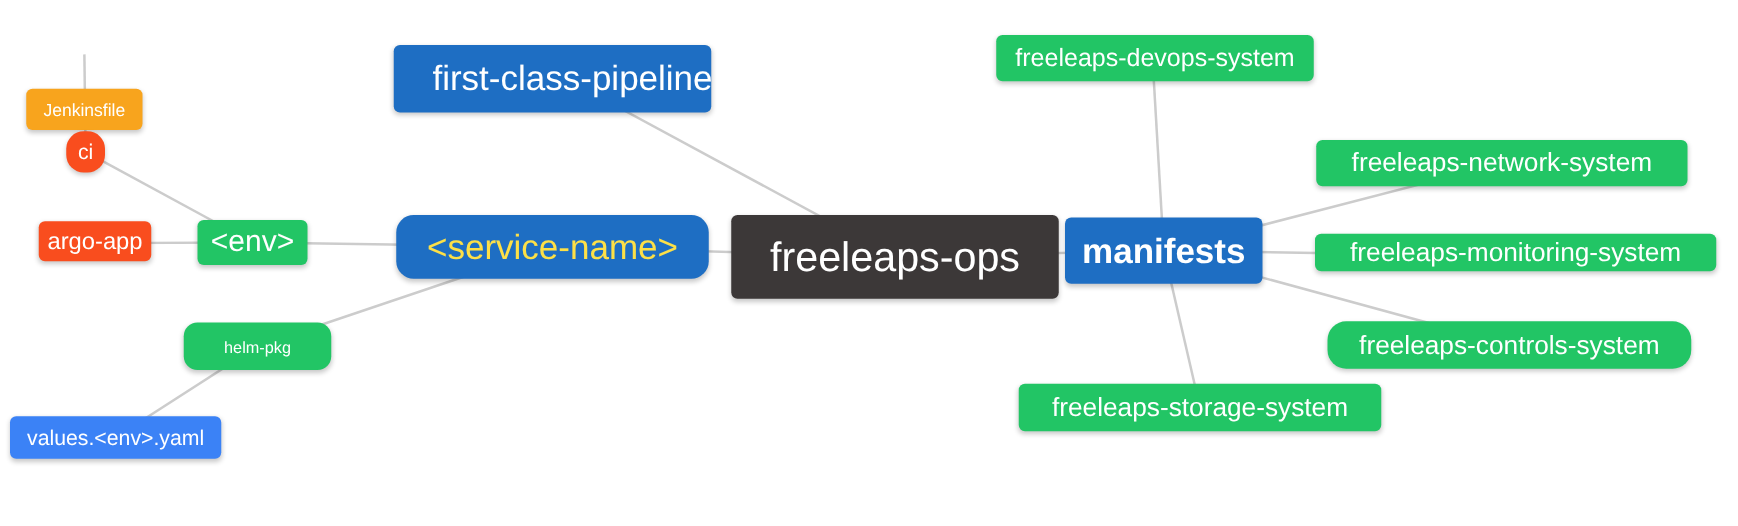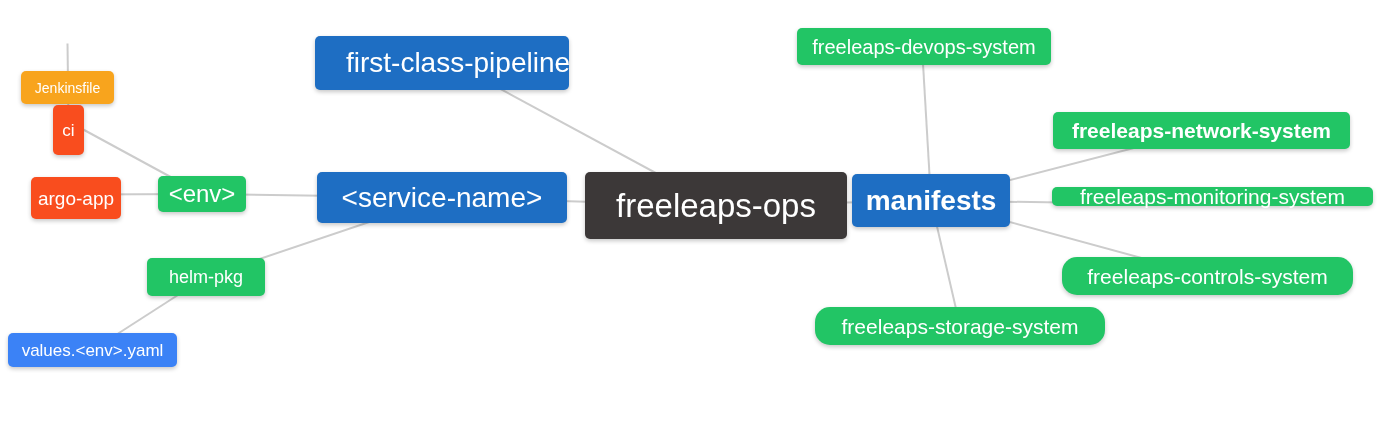--- a/index.html
+++ b/index.html
@@ -54,41 +54,41 @@
       <line x1="716" y1="205.5" x2="931" y2="200.5" stroke="#CCCCCC" stroke-width="2"></line>
       <line x1="931" y1="200.5" x2="922" y2="46.5" stroke="#CCCCCC" stroke-width="2"></line>
       <line x1="931" y1="200.5" x2="1201.5" y2="130.5" stroke="#CCCCCC" stroke-width="2"></line>
       <line x1="931" y1="200.5" x2="1212.5" y2="205" stroke="#CCCCCC" stroke-width="2"></line>
       <line x1="931" y1="200.5" x2="1207.5" y2="276" stroke="#CCCCCC" stroke-width="2"></line>
       <line x1="931" y1="200.5" x2="960" y2="326" stroke="#CCCCCC" stroke-width="2"></line>
     </svg>
 
   <div class="node" style="left: 21px; top: 27px; width: 93px; height: 33px; font-size: 14px; background: rgb(248, 164, 29); color: rgb(255, 255, 255); margin-top: 44px;">Jenkinsfile</div>
 
-  <div class="node" style="left: 53px; top: 105px; width: 31px; height: 50px; font-size: 17px; background: rgb(249, 77, 30); color: rgb(255, 255, 255);">ci</div>
+  <div class="node" style="left: 53px; top: 105px; width: 31px; height: 33px; font-size: 17px; background: rgb(249, 77, 30); color: rgb(255, 255, 255); border-radius: 14px;">ci</div>
 
-  <div class="node" style="left: 31px; top: 177px; width: 90px; height: 42px; font-size: 19px; background: rgb(249, 77, 30); color: rgb(255, 255, 255);">argo-app</div>
+  <div class="node" style="left: 31px; top: 177px; width: 90px; height: 32px; font-size: 19px; background: rgb(249, 77, 30); color: rgb(255, 255, 255);">argo-app</div>
 
   <div class="node" style="left: 158px; top: 176px; width: 88px; height: 36px; font-size: 24px; background: rgb(34, 197, 101); color: rgb(255, 255, 255);">&lt;env&gt;</div>
 
-  <div class="node" style="left: 147px; top: 258px; width: 118px; height: 38px; font-size: 18px; background: rgb(34, 197, 101); color: rgb(255, 255, 255);">helm-pkg</div>
+  <div class="node" style="left: 147px; top: 258px; width: 118px; height: 38px; font-size: 13px; background: rgb(34, 197, 101); color: rgb(255, 255, 255); border-radius: 11px;">helm-pkg</div>
 
   <div class="node" style="left: 8px; top: 333px; width: 169px; height: 34px; font-size: 17px; background: #3b82f6; color: rgb(255, 255, 255);">values.&lt;env&gt;.yaml</div>
 
   <div class="node" style="left: 315px; top: 36px; width: 254px; height: 54px; font-size: 28px; background: rgb(30, 110, 195); color: rgb(255, 255, 255); padding-left: 32px;">first-class-pipeline</div>
 
-  <div class="node" style="left: 317px; top: 172px; width: 250px; height: 51px; font-size: 28px; background: rgb(30, 110, 195); color: #ffffff;">&lt;service-name&gt;</div>
+  <div class="node" style="left: 317px; top: 172px; width: 250px; height: 51px; font-size: 28px; background: rgb(30, 110, 195); color: #fde047; border-radius: 14px;">&lt;service-name&gt;</div>
 
   <div class="node" style="left: 585px; top: 172px; width: 262px; height: 67px; font-size: 33px; background: rgb(60, 56, 56); color: rgb(255, 255, 255);">freeleaps-ops</div>
 
   <div class="node" style="left: 852px; top: 174px; width: 158px; height: 53px; font-size: 28px; background: rgb(30, 110, 195); color: rgb(255, 255, 255); font-weight: bold;">manifests</div>
 
   <div class="node" style="left: 797px; top: 28px; width: 254px; height: 37px; font-size: 20px; background: rgb(34, 197, 101); color: rgb(255, 255, 255);">freeleaps-devops-system</div>
 
-  <div class="node" style="left: 1053px; top: 112px; width: 297px; height: 37px; font-size: 21px; background: rgb(34, 197, 101); color: rgb(255, 255, 255); font-weight: bold;">freeleaps-network-system</div>
+  <div class="node" style="left: 1053px; top: 112px; width: 297px; height: 37px; font-size: 21px; background: rgb(34, 197, 101); color: rgb(255, 255, 255);">freeleaps-network-system</div>
 
-  <div class="node" style="left: 1052px; top: 187px; width: 321px; height: 19px; font-size: 21px; background: rgb(34, 197, 101); color: rgb(255, 255, 255);">freeleaps-monitoring-system</div>
+  <div class="node" style="left: 1052px; top: 187px; width: 321px; height: 30px; font-size: 21px; background: rgb(34, 197, 101); color: rgb(255, 255, 255);">freeleaps-monitoring-system</div>
 
   <div class="node" style="left: 1062px; top: 257px; width: 291px; height: 38px; font-size: 21px; background: rgb(34, 197, 101); color: rgb(255, 255, 255); border-radius: 15px;">freeleaps-controls-system</div>
 
-  <div class="node" style="left: 815px; top: 307px; width: 290px; height: 38px; font-size: 21px; background: rgb(34, 197, 101); color: rgb(255, 255, 255); border-radius: 15px;">freeleaps-storage-system</div>
+  <div class="node" style="left: 815px; top: 307px; width: 290px; height: 38px; font-size: 21px; background: rgb(34, 197, 101); color: rgb(255, 255, 255);">freeleaps-storage-system</div>
 
 </div>
 
 </body></html>

